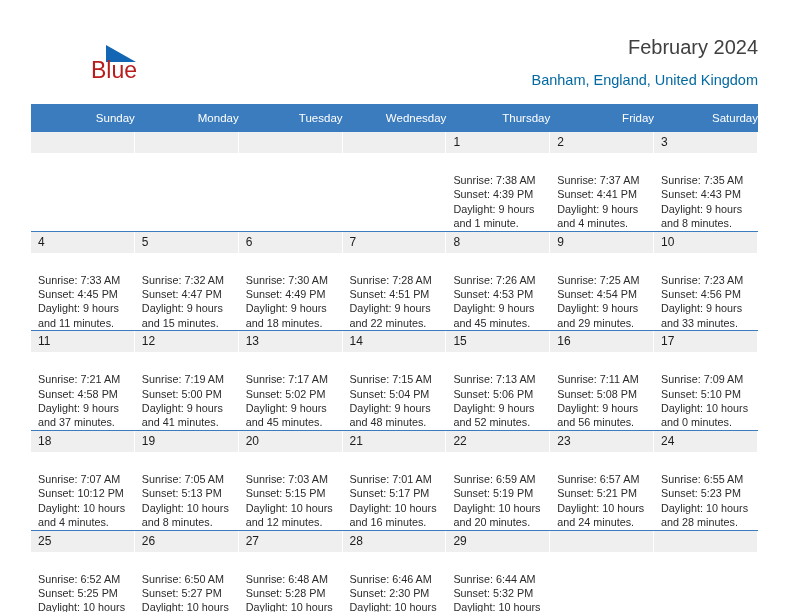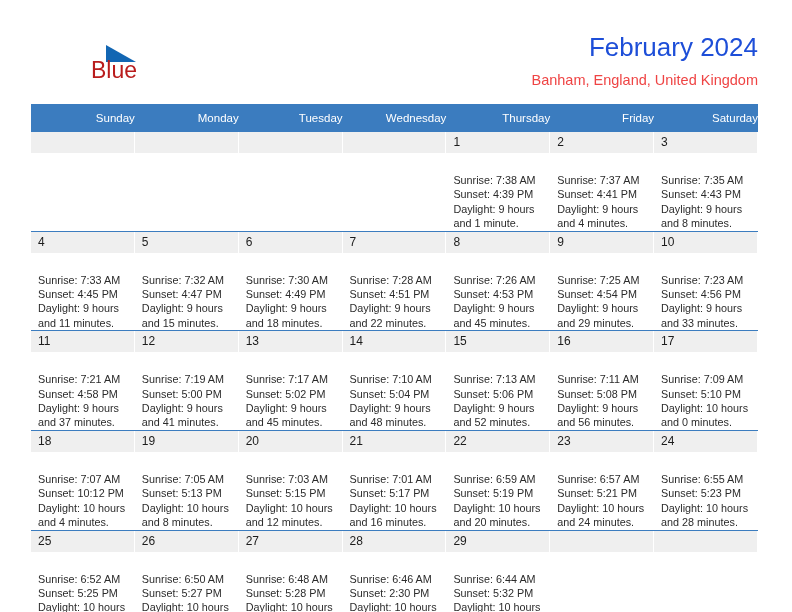--- a/index.html
+++ b/index.html
@@ -61,28 +61,28 @@
     color: #b91c1c;
     font-family: "Liberation Sans", sans-serif;
   }
   .title-block {
     position: absolute;
     right: 0;
     top: 0;
     text-align: right;
   }
   .cal-title {
-    font-size: 26px;
-    color: #1d4ed8;
+    font-size: 20px;
+    color: #404040;
     line-height: 30px;
     white-space: nowrap;
   }
   .cal-subtitle {
     font-size: 14.5px;
-    color: #ef4444;
+    color: #0369a1;
     line-height: 20px;
     margin-top: 8px;
     white-space: nowrap;
   }
 
   
   .calendar {
     position: absolute;
     left: 31px;
     top: 104px;
@@ -302,21 +302,21 @@
             <div class="details">
               <div>Sunrise: 7:17 AM</div>
               <div>Sunset: 5:02 PM</div>
               <div>Daylight: 9 hours</div>
               <div>and 45 minutes.</div>
             </div>
           </td>
           <td>
             <div class="daynum">14</div>
             <div class="details">
-              <div>Sunrise: 7:10 AM</div>
+              <div>Sunrise: 7:15 AM</div>
               <div>Sunset: 5:04 PM</div>
               <div>Daylight: 9 hours</div>
               <div>and 48 minutes.</div>
             </div>
           </td>
           <td>
             <div class="daynum">15</div>
             <div class="details">
               <div>Sunrise: 7:13 AM</div>
               <div>Sunset: 5:06 PM</div>

